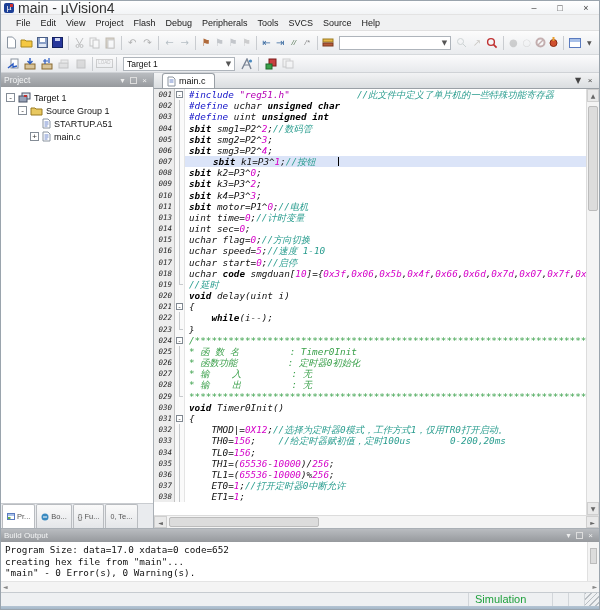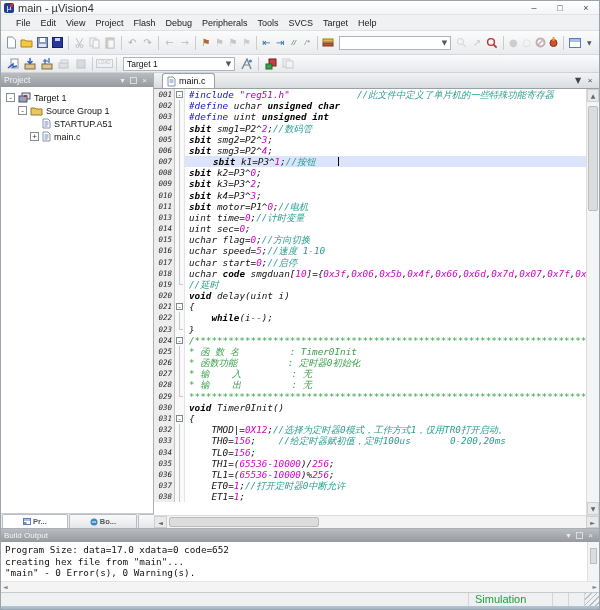--- a/index.html
+++ b/index.html
@@ -5,21 +5,21 @@
   html,body{margin:0;padding:0;background:#cfd6dd;}
   *{box-sizing:border-box;}
   .win{width:600px;height:610px;background:#f0f0f0;font-family:"Liberation Sans",sans-serif;
        border:1px solid #9aa4ad;display:flex;flex-direction:column;overflow:hidden;}
   
   .titlebar{height:14px;background:linear-gradient(#ffffff,#f2f4f6);display:flex;align-items:center;
             border-bottom:1px solid #e3e3e3;flex:0 0 14px;}
   .appicon{width:10px;height:10px;background:#1c3f96;border-radius:2px;margin:0 4px 0 3px;position:relative;
            color:#fff;font-size:8px;line-height:10px;text-align:center;}
   .appicon:after{content:"";position:absolute;right:1px;top:1px;width:3px;height:3px;background:#d03030;}
-  .title-text{font-size:11px;color:#333;}
+  .title-text{font-size:14px;color:#333;}
   .tb-spacer{flex:1;}
   .wbtn{width:26px;height:13px;display:flex;align-items:center;justify-content:center;font-size:9px;color:#444;}
   
   .menubar{height:16px;background:#f0f1f2;border-bottom:1px solid #e0e0e0;display:flex;align-items:center;
            padding-left:10px;flex:0 0 16px;}
   .mitem{font-size:9px;color:#1a1a1a;padding:1px 5px;}
   
   .toolbar1{height:24px;background:linear-gradient(#fcfcfc,#e9ebee);border-bottom:1px solid #d6d9dc;
             display:flex;align-items:center;padding:0 3px;flex:0 0 24px;}
   .toolbar2{height:18px;background:linear-gradient(#fbfbfc,#e7e9ec);border-bottom:1px solid #cfd2d6;
@@ -44,22 +44,22 @@
          padding:0 3px;flex:0 0 14px;}
   .phead .ptitle{flex:1;font-size:8.5px;color:#f3f4f5;}
   .hbtn{width:11px;height:11px;display:flex;align-items:center;justify-content:center;font-size:8px;color:#eee;}
   .pinbtn{width:7px;height:7px;border:1px solid #ddd;}
   .tree{flex:1;padding:4px 0 0 3px;overflow:hidden;background:#fff;}
   .trow{display:flex;align-items:center;height:13px;font-size:9px;color:#111;white-space:nowrap;}
   .ebox{width:9px;height:9px;border:1px solid #848c96;background:#fff;font-size:8px;line-height:7px;
         text-align:center;color:#333;margin-right:3px;flex:0 0 9px;}
   .ticon{margin-right:3px;display:inline-flex;}
   .ptabs{flex:0 0 15px;background:#e9ebee;border-top:1px solid #c9ccd0;display:flex;align-items:flex-end;padding-left:1px;}
-  .ptab{height:14px;border:1px solid #b9bcc0;border-bottom:0;background:linear-gradient(#fafafa,#e4e6e9);
-        display:flex;align-items:center;font-size:7.5px;color:#555;padding:0 20px;margin-right:1px;border-radius:2px 2px 0 0;font-weight:bold;}
+  .ptab{height:24px;border:1px solid #b9bcc0;border-bottom:0;background:linear-gradient(#fafafa,#e4e6e9);
+        display:flex;align-items:center;font-size:7.5px;color:#555;padding:0 4px;margin-right:1px;border-radius:2px 2px 0 0;}
   .ptab.active{background:#fff;}
   .ptab .picn{margin-right:2px;font-size:7px;display:inline-flex;}
   
   .editor{flex:1;display:flex;flex-direction:column;min-width:0;}
   .tabbar{height:16px;background:linear-gradient(#f2f3f4,#dadde0);border-bottom:1px solid #9aa0a6;
           display:flex;align-items:flex-end;padding-left:8px;flex:0 0 16px;}
   .etab{height:15px;background:#fff;border:1px solid #9aa0a6;border-bottom:0;border-radius:3px 3px 0 0;
         display:flex;align-items:center;padding:0 8px 0 4px;font-size:9px;color:#111;}
   .etab .ficn{margin-right:3px;display:inline-flex;}
   .tabbar-right{margin-left:auto;display:flex;align-items:center;padding:0 3px 2px 0;}
@@ -130,21 +130,21 @@
   <div class="menubar" id="menubar">
       <div class="mitem">File</div>
       <div class="mitem">Edit</div>
       <div class="mitem">View</div>
       <div class="mitem">Project</div>
       <div class="mitem">Flash</div>
       <div class="mitem">Debug</div>
       <div class="mitem">Peripherals</div>
       <div class="mitem">Tools</div>
       <div class="mitem">SVCS</div>
-      <div class="mitem">Target</div>
+      <div class="mitem">Source</div>
       <div class="mitem">Help</div>
     </div>
 
   <div class="toolbar1">
     <span class="tbtn">
         <svg width="11" height="13">
           <path d="M1.5 1h5l3 3v8h-8z" fill="#fff" stroke="#8a94a0"></path>
         </svg>
       </span>
     <span class="tbtn">

